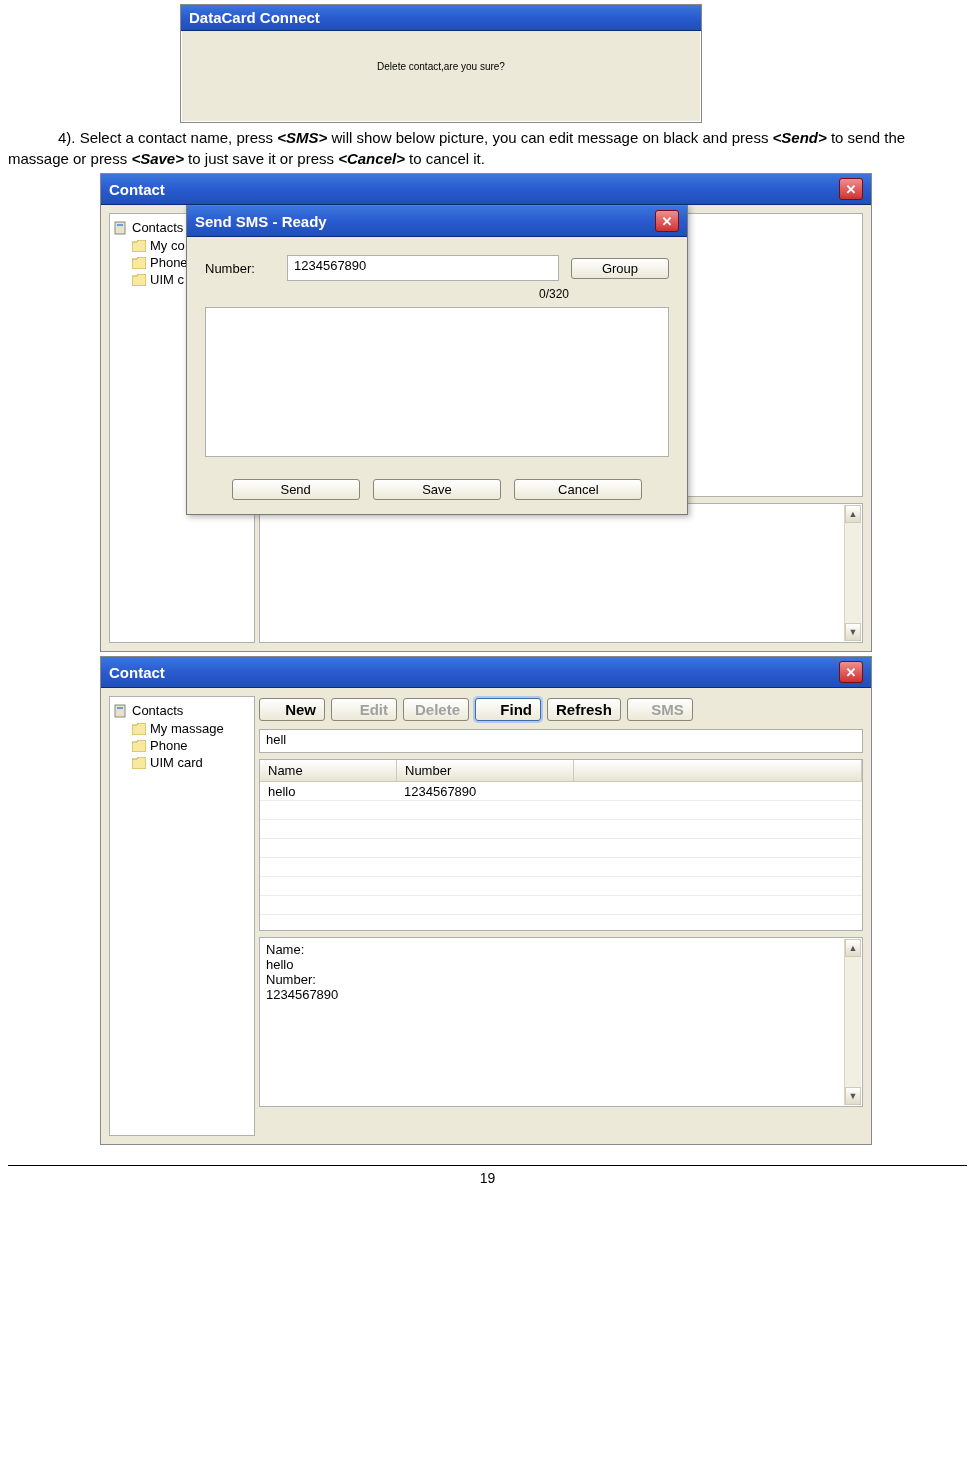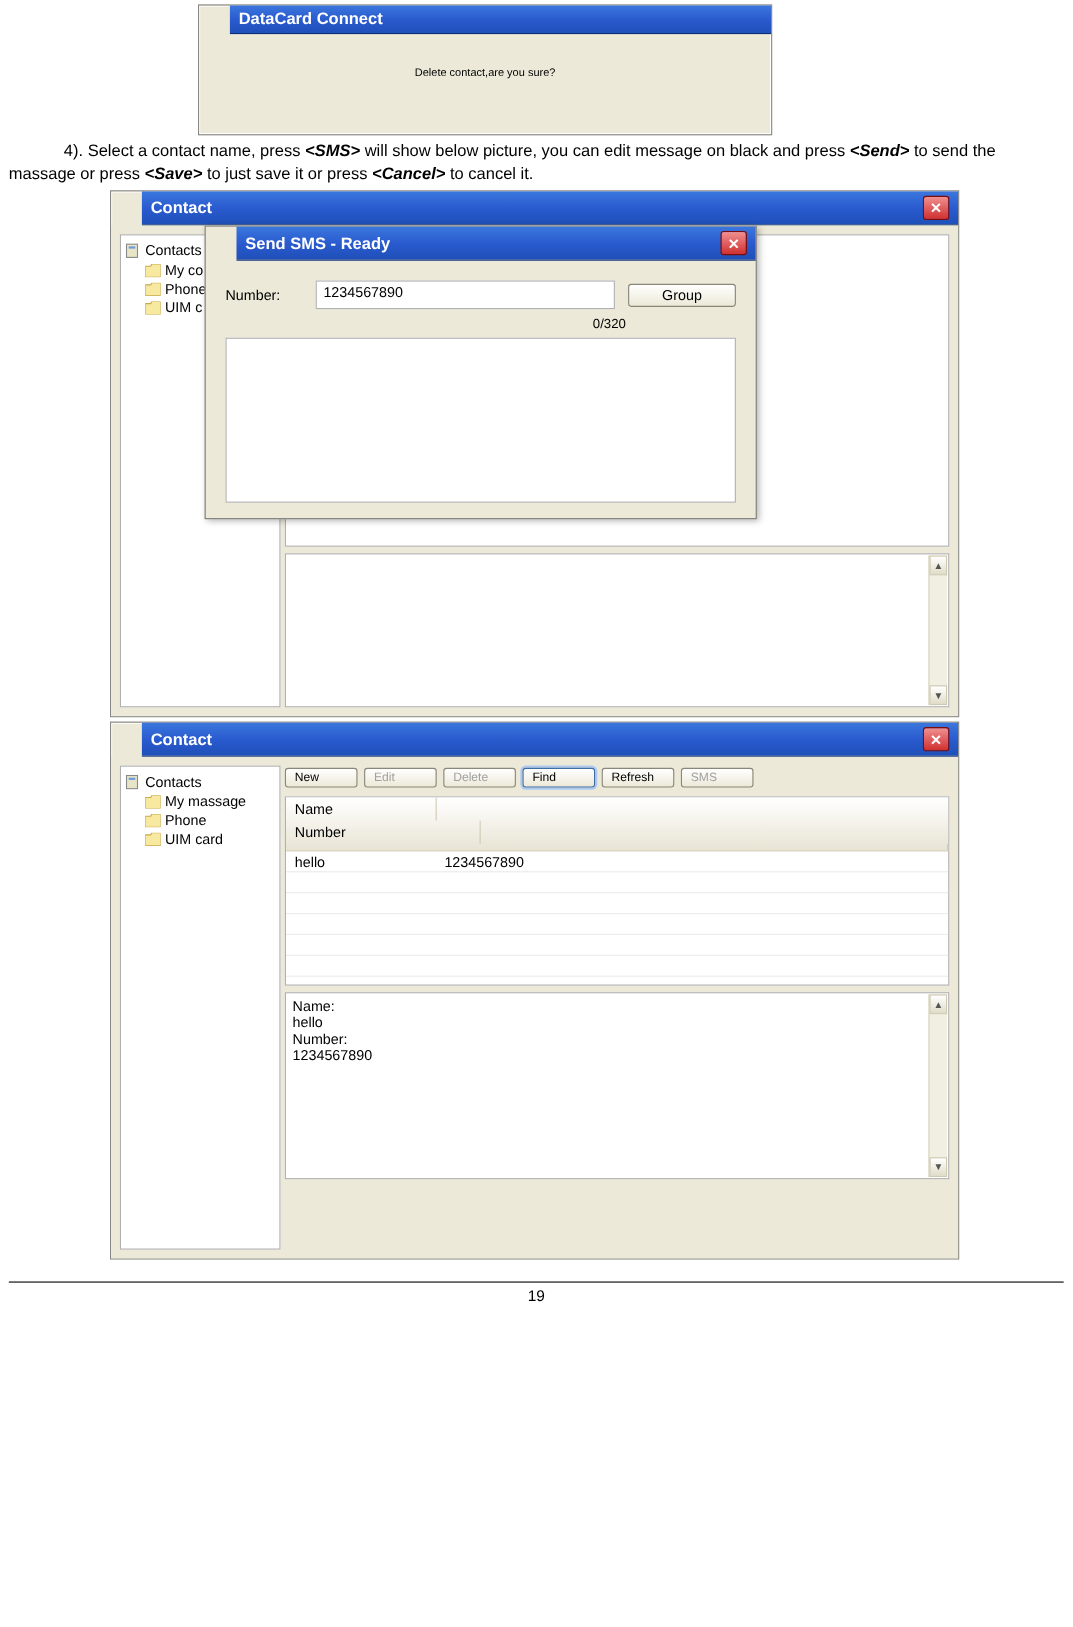--- a/index.html
+++ b/index.html
@@ -30,21 +30,20 @@
   .titlebar {
     background: linear-gradient(to bottom, #3b77dd 0%, #2a5bcf 50%, #1f4fb8 100%);
     color: #fff;
     font-weight: bold;
     font-size: 15px;
     padding: 4px 8px;
     display: flex;
     align-items: center;
     justify-content: space-between;
     border-bottom: 1px solid #0a2f7a;
-    margin-left: 28px;
   }
   .titlebar .tb-left { display: flex; align-items: center; gap: 6px; }
   .titlebar .close-btn {
     width: 22px; height: 20px;
     background: linear-gradient(to bottom, #f08f8f, #d03030);
     border: 1px solid #7a0c0c;
     border-radius: 3px;
     display: flex; align-items: center; justify-content: center;
     color: #fff; font-weight: bold;
     font-size: 13px;
@@ -80,23 +79,24 @@
   }
   .xp-btn.default {
     box-shadow: 0 0 0 2px #b0c8f0;
     border-color: #3a6ea5;
   }
   .toolbar-btn {
     background: linear-gradient(to bottom, #fff, #ece9d8);
     border: 1px solid #8a867a;
     border-radius: 3px;
     padding: 2px 8px;
-    font-size: 11px;
+    font-size: 15px;
     min-width: 48px;
-    text-align: left;
+    text-align: right;
+    font-weight: bold;
   }
   .toolbar-btn.disabled { color: #a0a0a0; }
   .toolbar-btn.default {
     box-shadow: 0 0 0 2px #b0c8f0;
     border-color: #3a6ea5;
   }
 
   
   .contact-window {
     width: 770px;
@@ -156,21 +156,20 @@
   .grid {
     background: #fff;
     border: 1px solid #b0b0b0;
     flex: 1;
     font-size: 13px;
   }
   .grid-header {
     display: flex;
     background: linear-gradient(to bottom, #fff, #e8e4d4);
     border-bottom: 1px solid #cfcab4;
-    flex-direction: column;
   }
   .grid-header .col {
     padding: 3px 8px;
     border-right: 1px solid #cfcab4;
   }
   .col-name { width: 120px; }
   .col-number { width: 160px; }
   .grid-row {
     display: flex;
     border-bottom: 1px solid #ececec;
@@ -347,20 +346,25 @@
           <div class="close-btn">✕</div>
         </div>
         <div class="sms-body">
           <div class="sms-row">
             <div class="sms-label">Number:</div>
             <div class="sms-input">1234567890</div>
             <div class="xp-btn" style="min-width:60px">Group</div>
           </div>
           <div class="counter">0/320</div>
           <div class="sms-textarea"></div>
+          <div class="sms-actions">
+            <div class="xp-btn" style="min-width:90px">Send</div>
+            <div class="xp-btn" style="min-width:90px">Save</div>
+            <div class="xp-btn" style="min-width:90px">Cancel</div>
+          </div>
         </div>
       </div>
 
     </div>
   </div>
 
 
   <div class="window contact-window-2">
     <div class="titlebar">
       <div class="tb-left">
@@ -401,20 +405,21 @@
 
       <div class="main-area">
         <div class="toolbar-row">
           <div class="toolbar-btn">New</div>
           <div class="toolbar-btn disabled">Edit</div>
           <div class="toolbar-btn disabled">Delete</div>
           <div class="toolbar-btn default">Find</div>
           <div class="toolbar-btn">Refresh</div>
           <div class="toolbar-btn disabled">SMS</div>
         </div>
+        <div class="search-input">hell</div>
         <div class="grid" style="height:170px;flex:none;">
           <div class="grid-header">
             <div class="col col-name">Name</div>
             <div class="col col-number">Number</div>
             <div class="col" style="flex:1"></div>
           </div>
           <div class="grid-row">
             <div class="cell col-name">hello</div>
             <div class="cell col-number">1234567890</div>
           </div>

